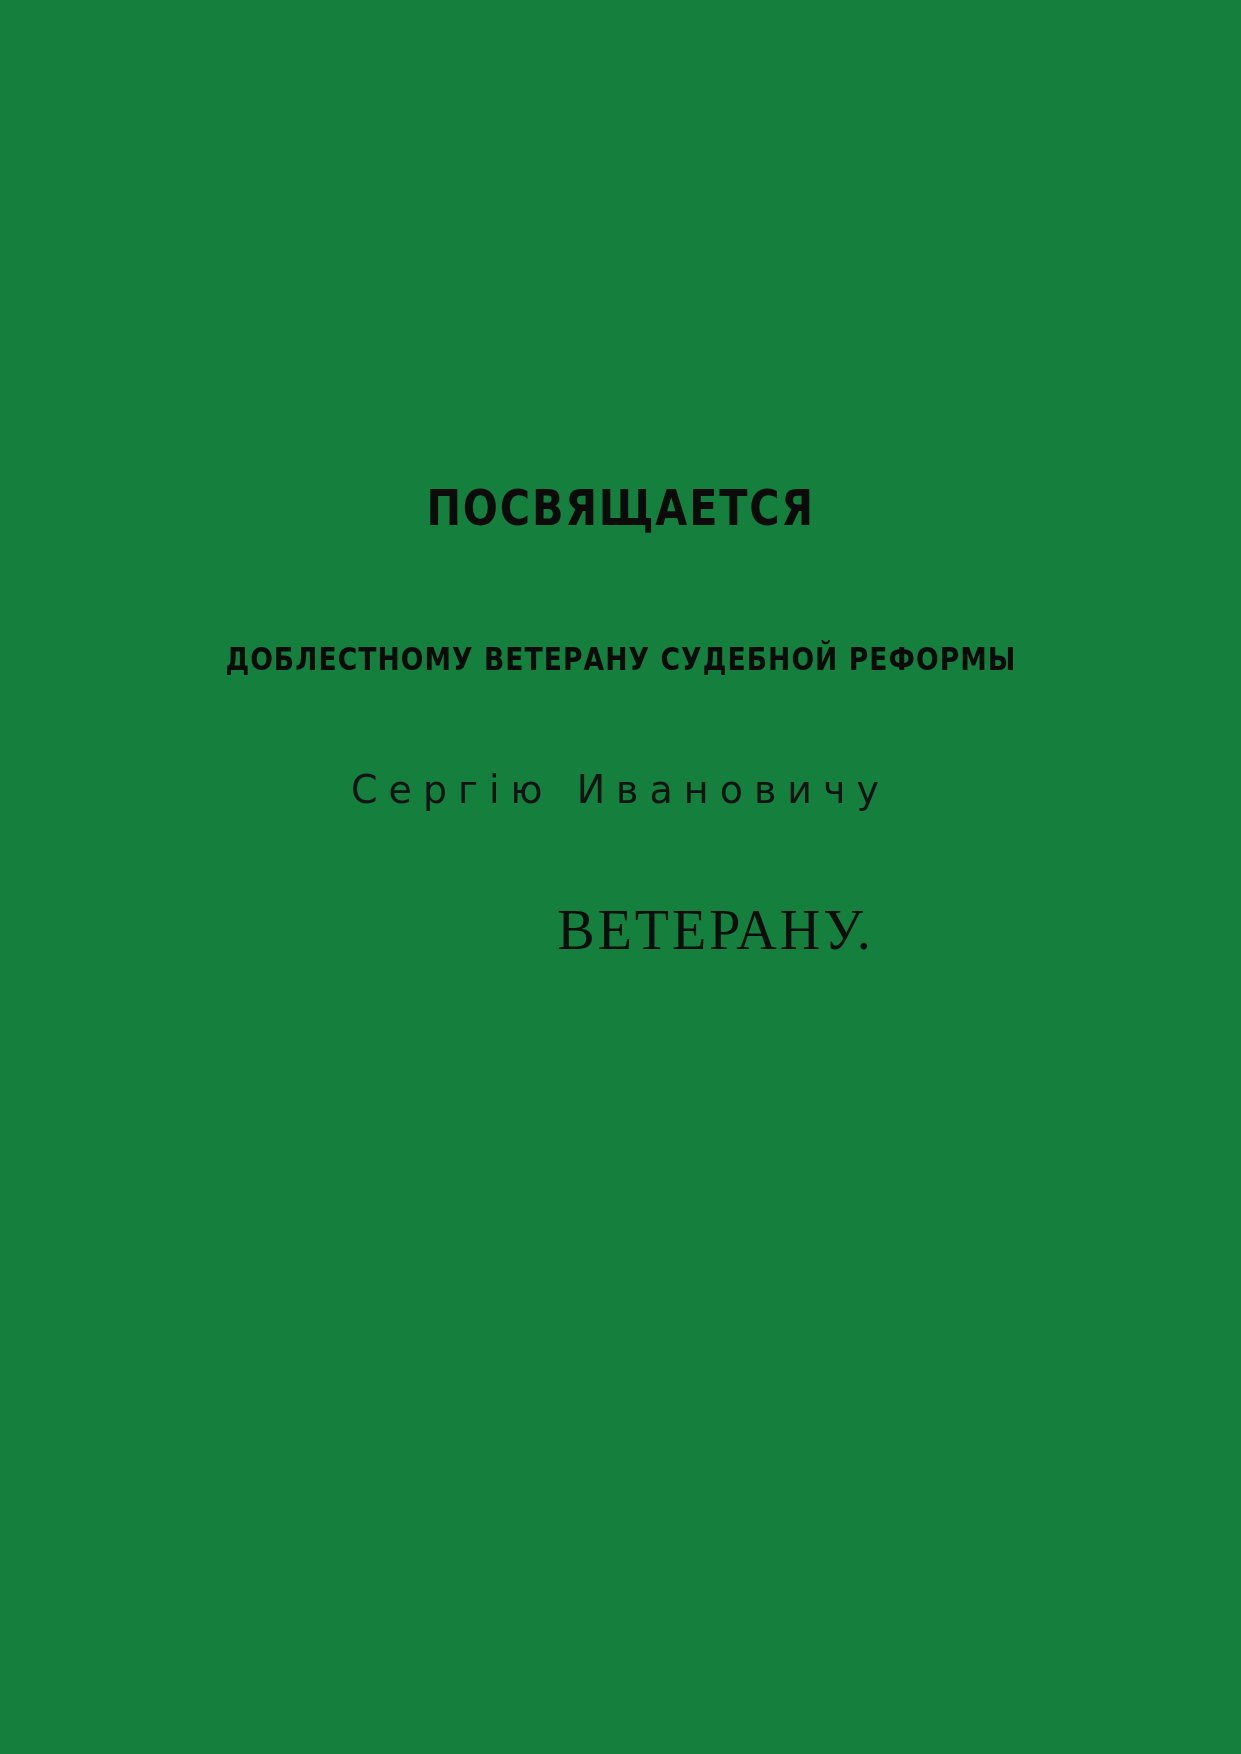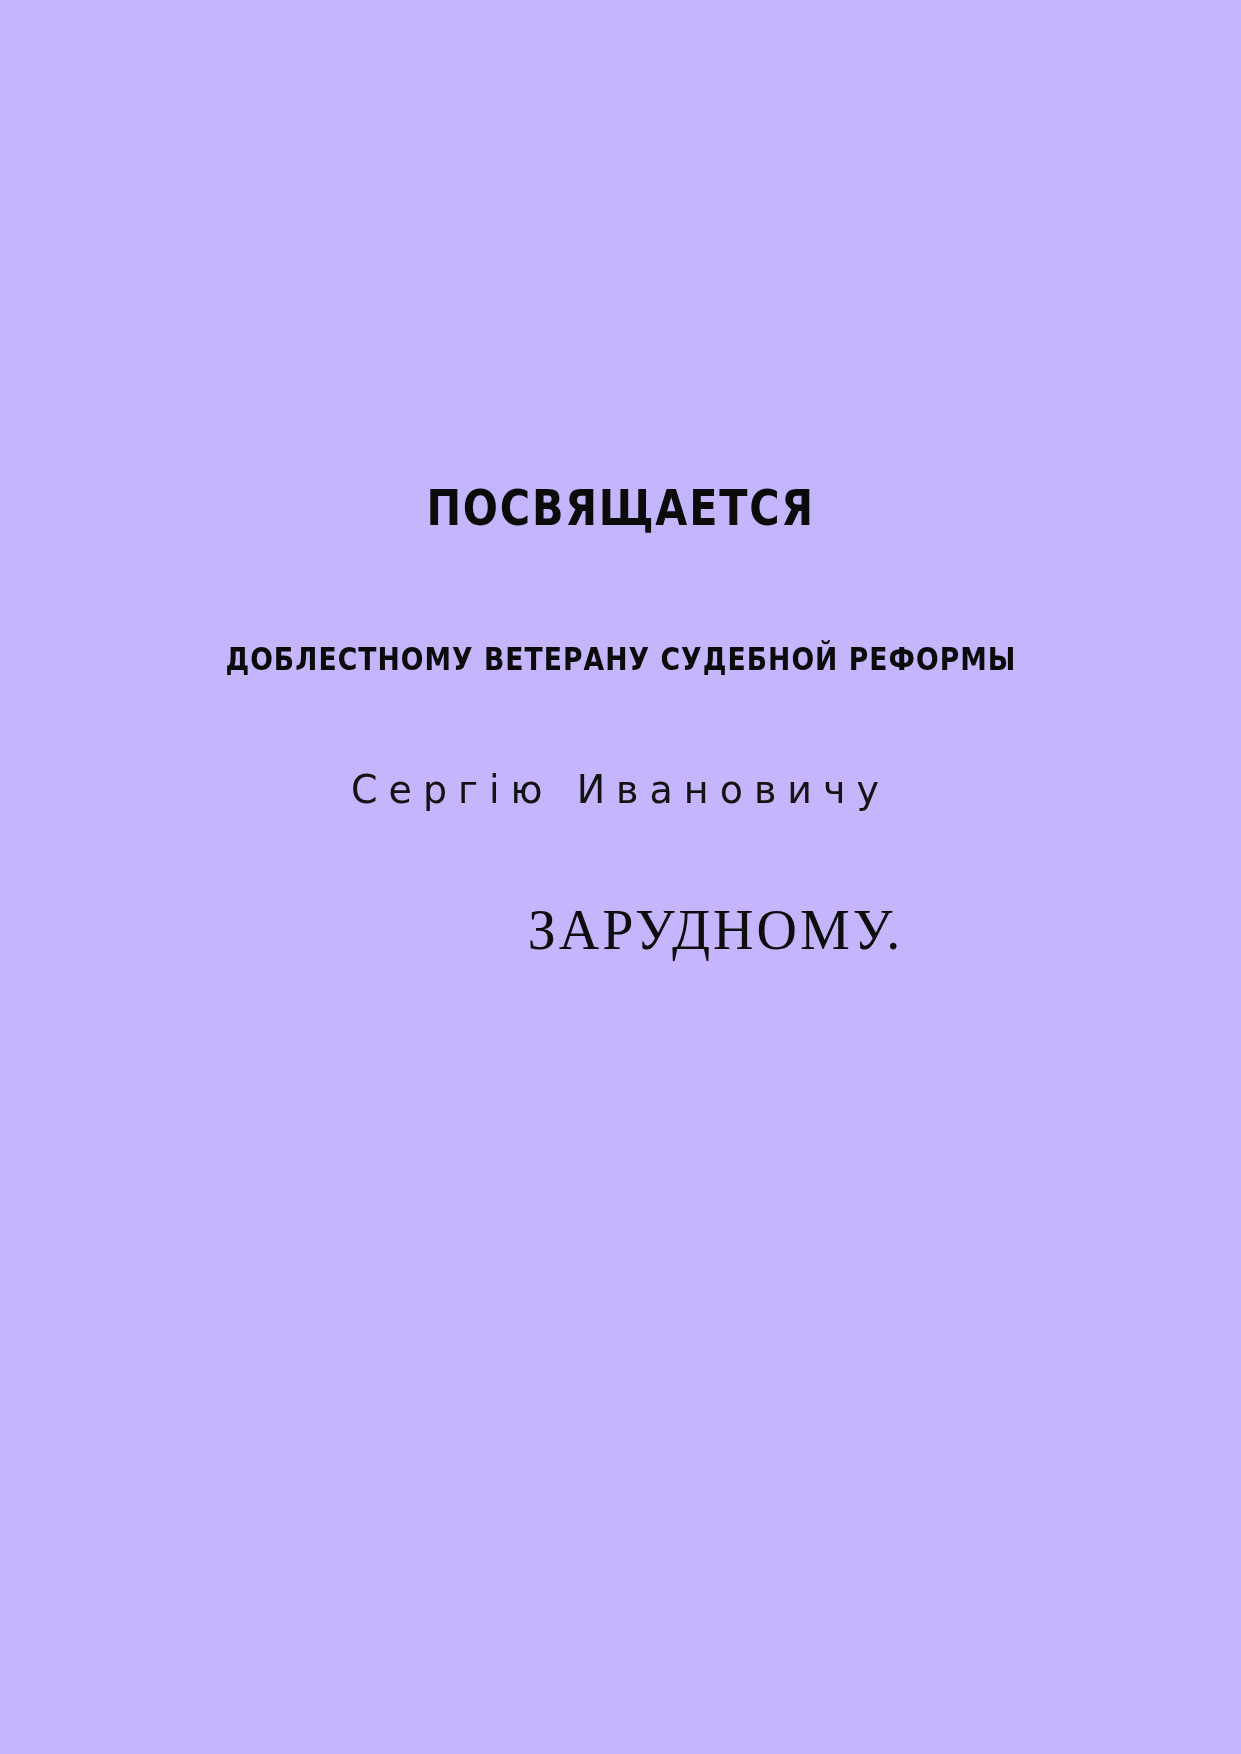--- a/index.html
+++ b/index.html
@@ -12,21 +12,21 @@
     height: 1754px;
     font-family: "Liberation Serif", serif;
     color: #111111;
     position: relative;
     overflow: hidden;
   }
 
   .page {
     position: absolute;
     inset: 0;
-    background: #c4b5fd;
+    background: #15803d;
   }
 
   .dedication {
     position: absolute;
     left: 0;
     right: 0;
     top: 480px;
     display: flex;
     flex-direction: column;
     align-items: center;
@@ -90,17 +90,17 @@
 <div class="page">
 
   <div class="dedication">
 
     <div class="line-dedicated">ПОСВЯЩАЕТСЯ</div>
 
     <div class="line-subtitle">ДОБЛЕСТНОМУ ВЕТЕРАНУ СУДЕБНОЙ РЕФОРМЫ</div>
 
     <div class="line-firstname">Сергiю Ивановичу</div>
 
-    <div class="line-surname">ЗАРУДНОМУ.</div>
+    <div class="line-surname">ВЕТЕРАНУ.</div>
 
   </div>
 
 </div>
 
 </body></html>

